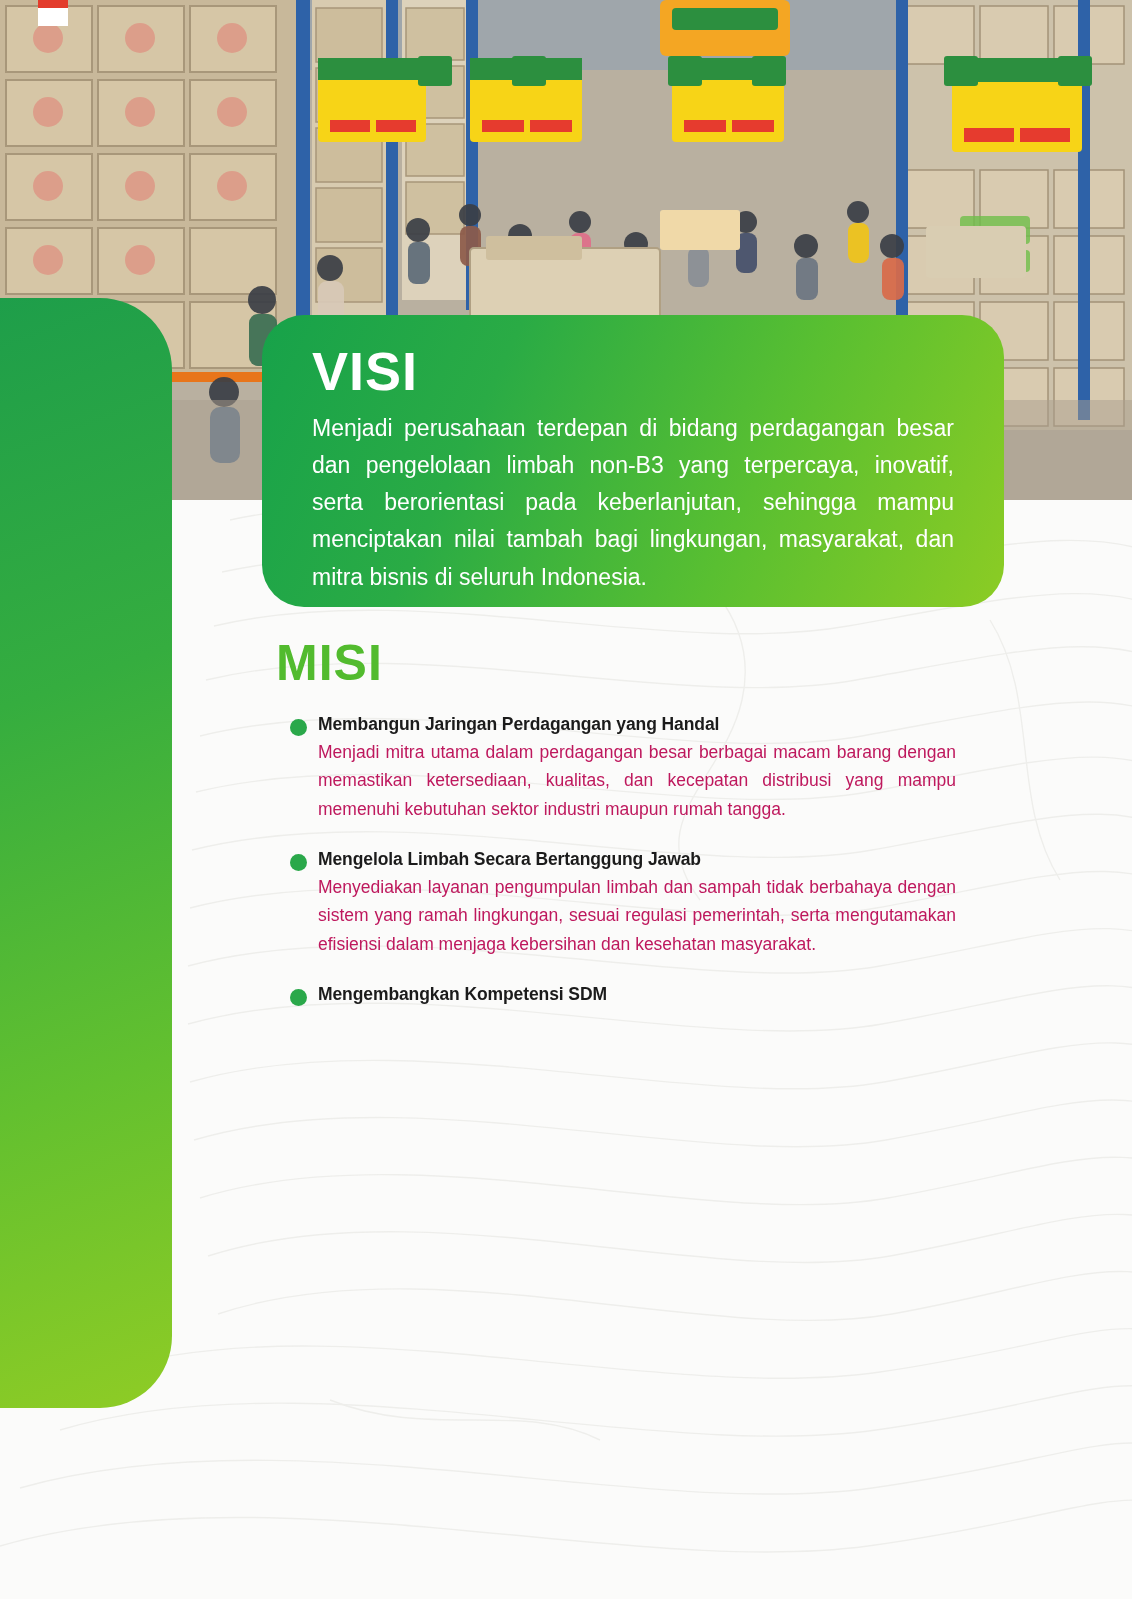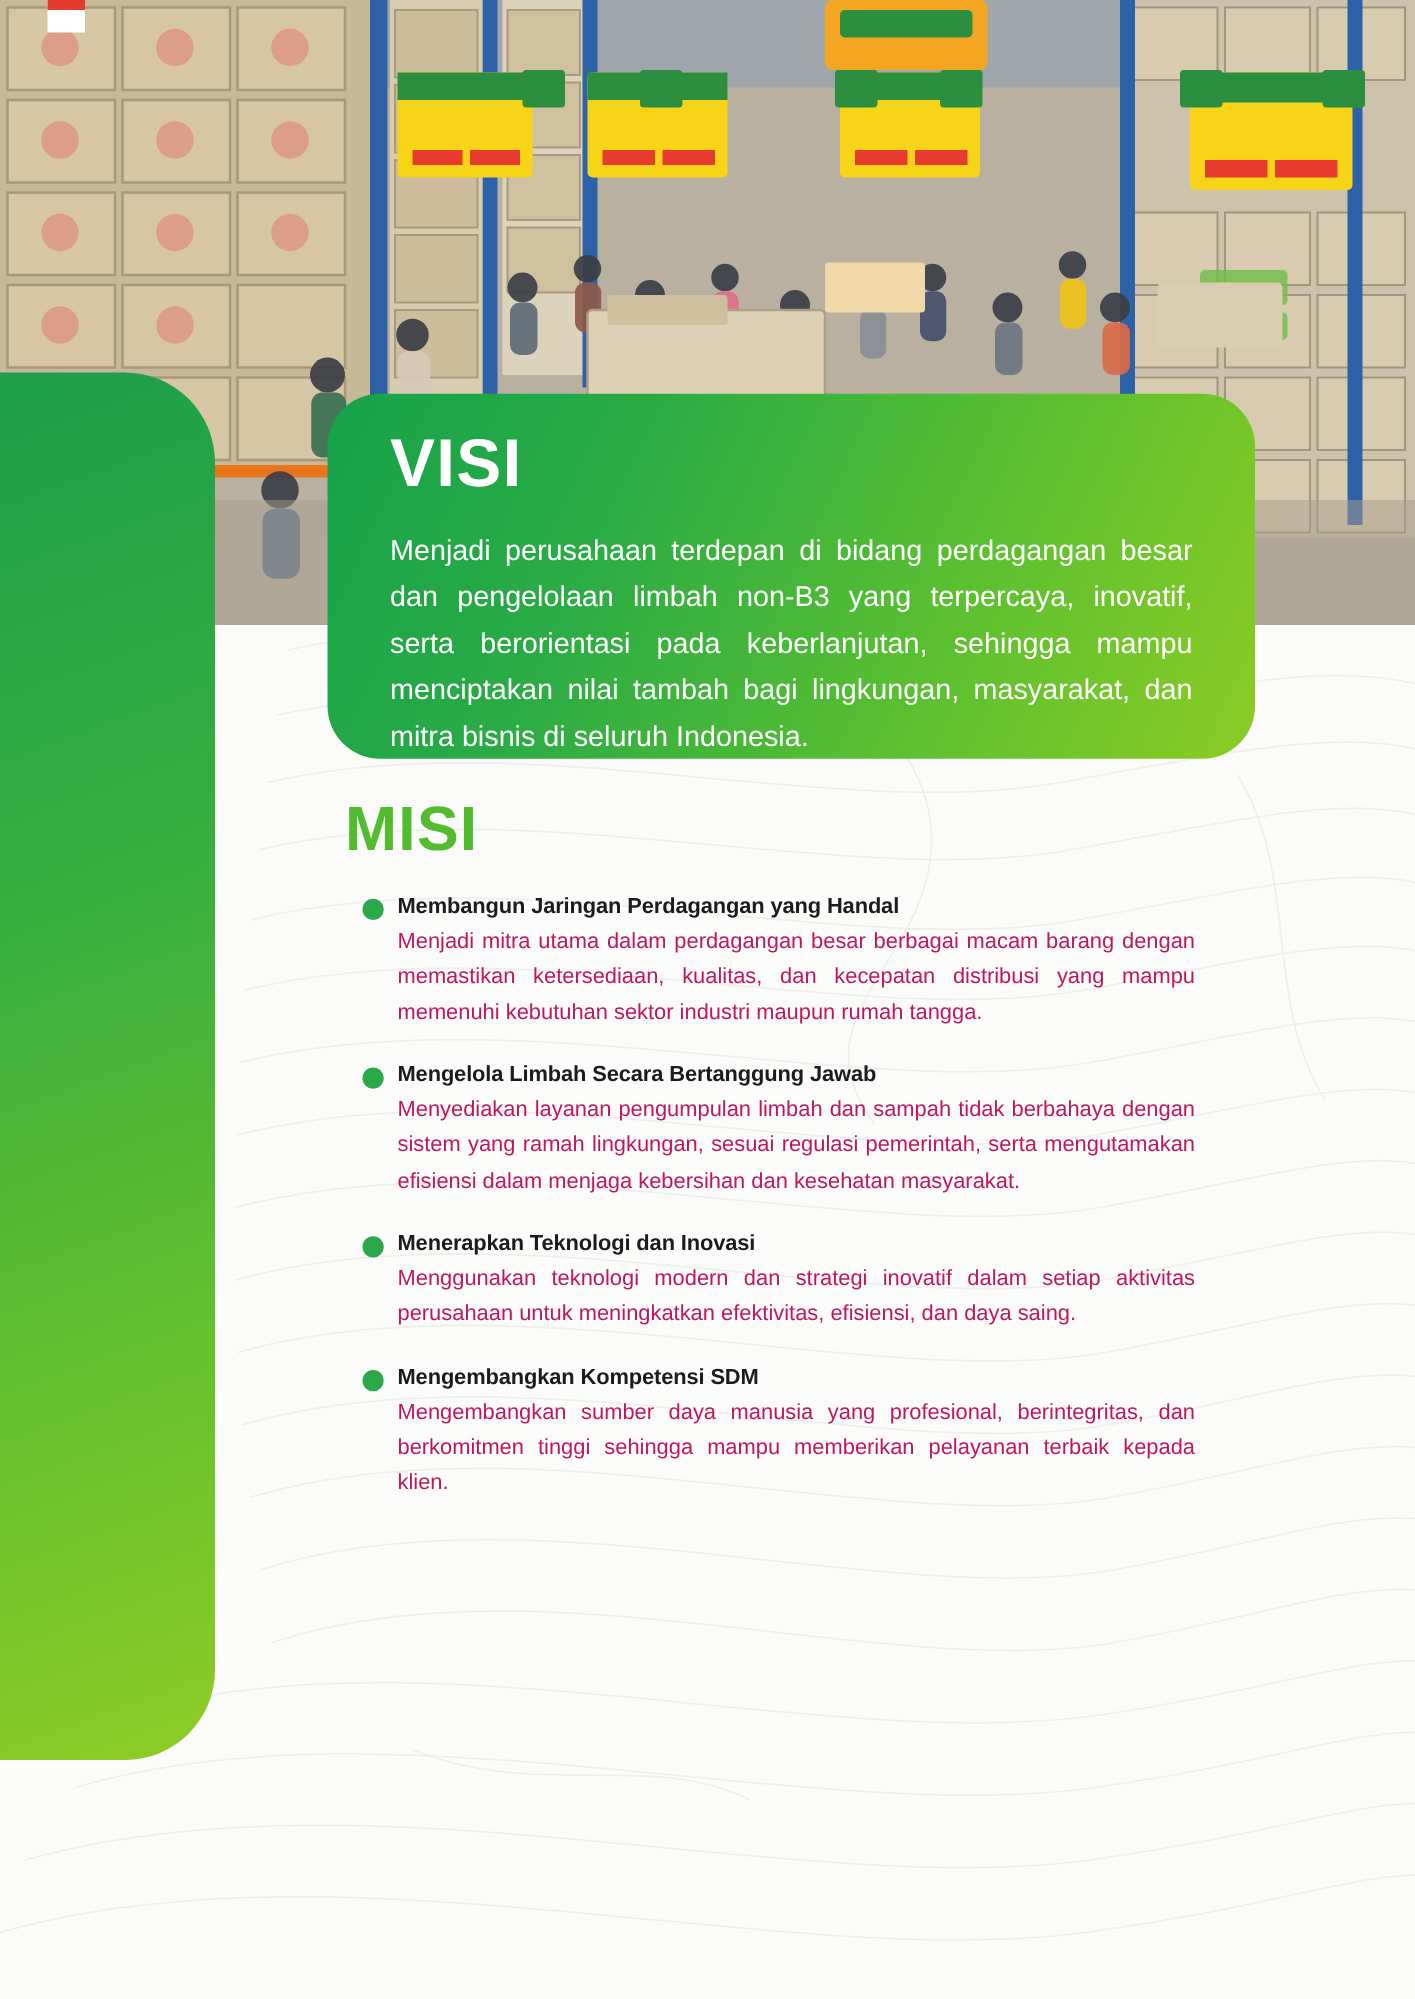--- a/index.html
+++ b/index.html
@@ -86,21 +86,21 @@
     z-index: 3;
     padding: 28px 50px 30px 50px;
     color: #ffffff;
   }
   .visi-title {
     font-size: 54px;
     font-weight: bold;
     letter-spacing: 1px;
     line-height: 1.05;
     color: #ffffff;
-    margin-bottom: 22px;
+    margin-bottom: 10px;
   }
   .visi-body {
     font-size: 23px;
     line-height: 1.62;
     text-align: justify;
     color: #ffffff;
     font-weight: 400;
   }
 
   
@@ -372,24 +372,18 @@
         <div class="misi-heading">Membangun Jaringan Perdagangan yang Handal</div>
         <div class="misi-text">Menjadi mitra utama dalam perdagangan besar berbagai macam barang dengan memastikan ketersediaan, kualitas, dan kecepatan distribusi yang mampu memenuhi kebutuhan sektor industri maupun rumah tangga.</div>
       </li>
       <li class="misi-item">
         <span class="misi-bullet"></span>
         <div class="misi-heading">Mengelola Limbah Secara Bertanggung Jawab</div>
         <div class="misi-text">Menyediakan layanan pengumpulan limbah dan sampah tidak berbahaya dengan sistem yang ramah lingkungan, sesuai regulasi pemerintah, serta mengutamakan efisiensi dalam menjaga kebersihan dan kesehatan masyarakat.</div>
       </li>
       <li class="misi-item">
         <span class="misi-bullet"></span>
-        <div class="misi-heading">Menerapkan Teknologi dan Inovasi</div>
-        <div class="misi-text">Menggunakan teknologi modern dan strategi inovatif dalam setiap aktivitas perusahaan untuk meningkatkan efektivitas, efisiensi, dan daya saing.</div>
-      </li>
-      <li class="misi-item">
-        <span class="misi-bullet"></span>
         <div class="misi-heading">Mengembangkan Kompetensi SDM</div>
-        <div class="misi-text">Mengembangkan sumber daya manusia yang profesional, berintegritas, dan berkomitmen tinggi sehingga mampu memberikan pelayanan terbaik kepada klien.</div>
       </li>
     </ul>
   </div>
 
 </div>
 
 </body></html>

